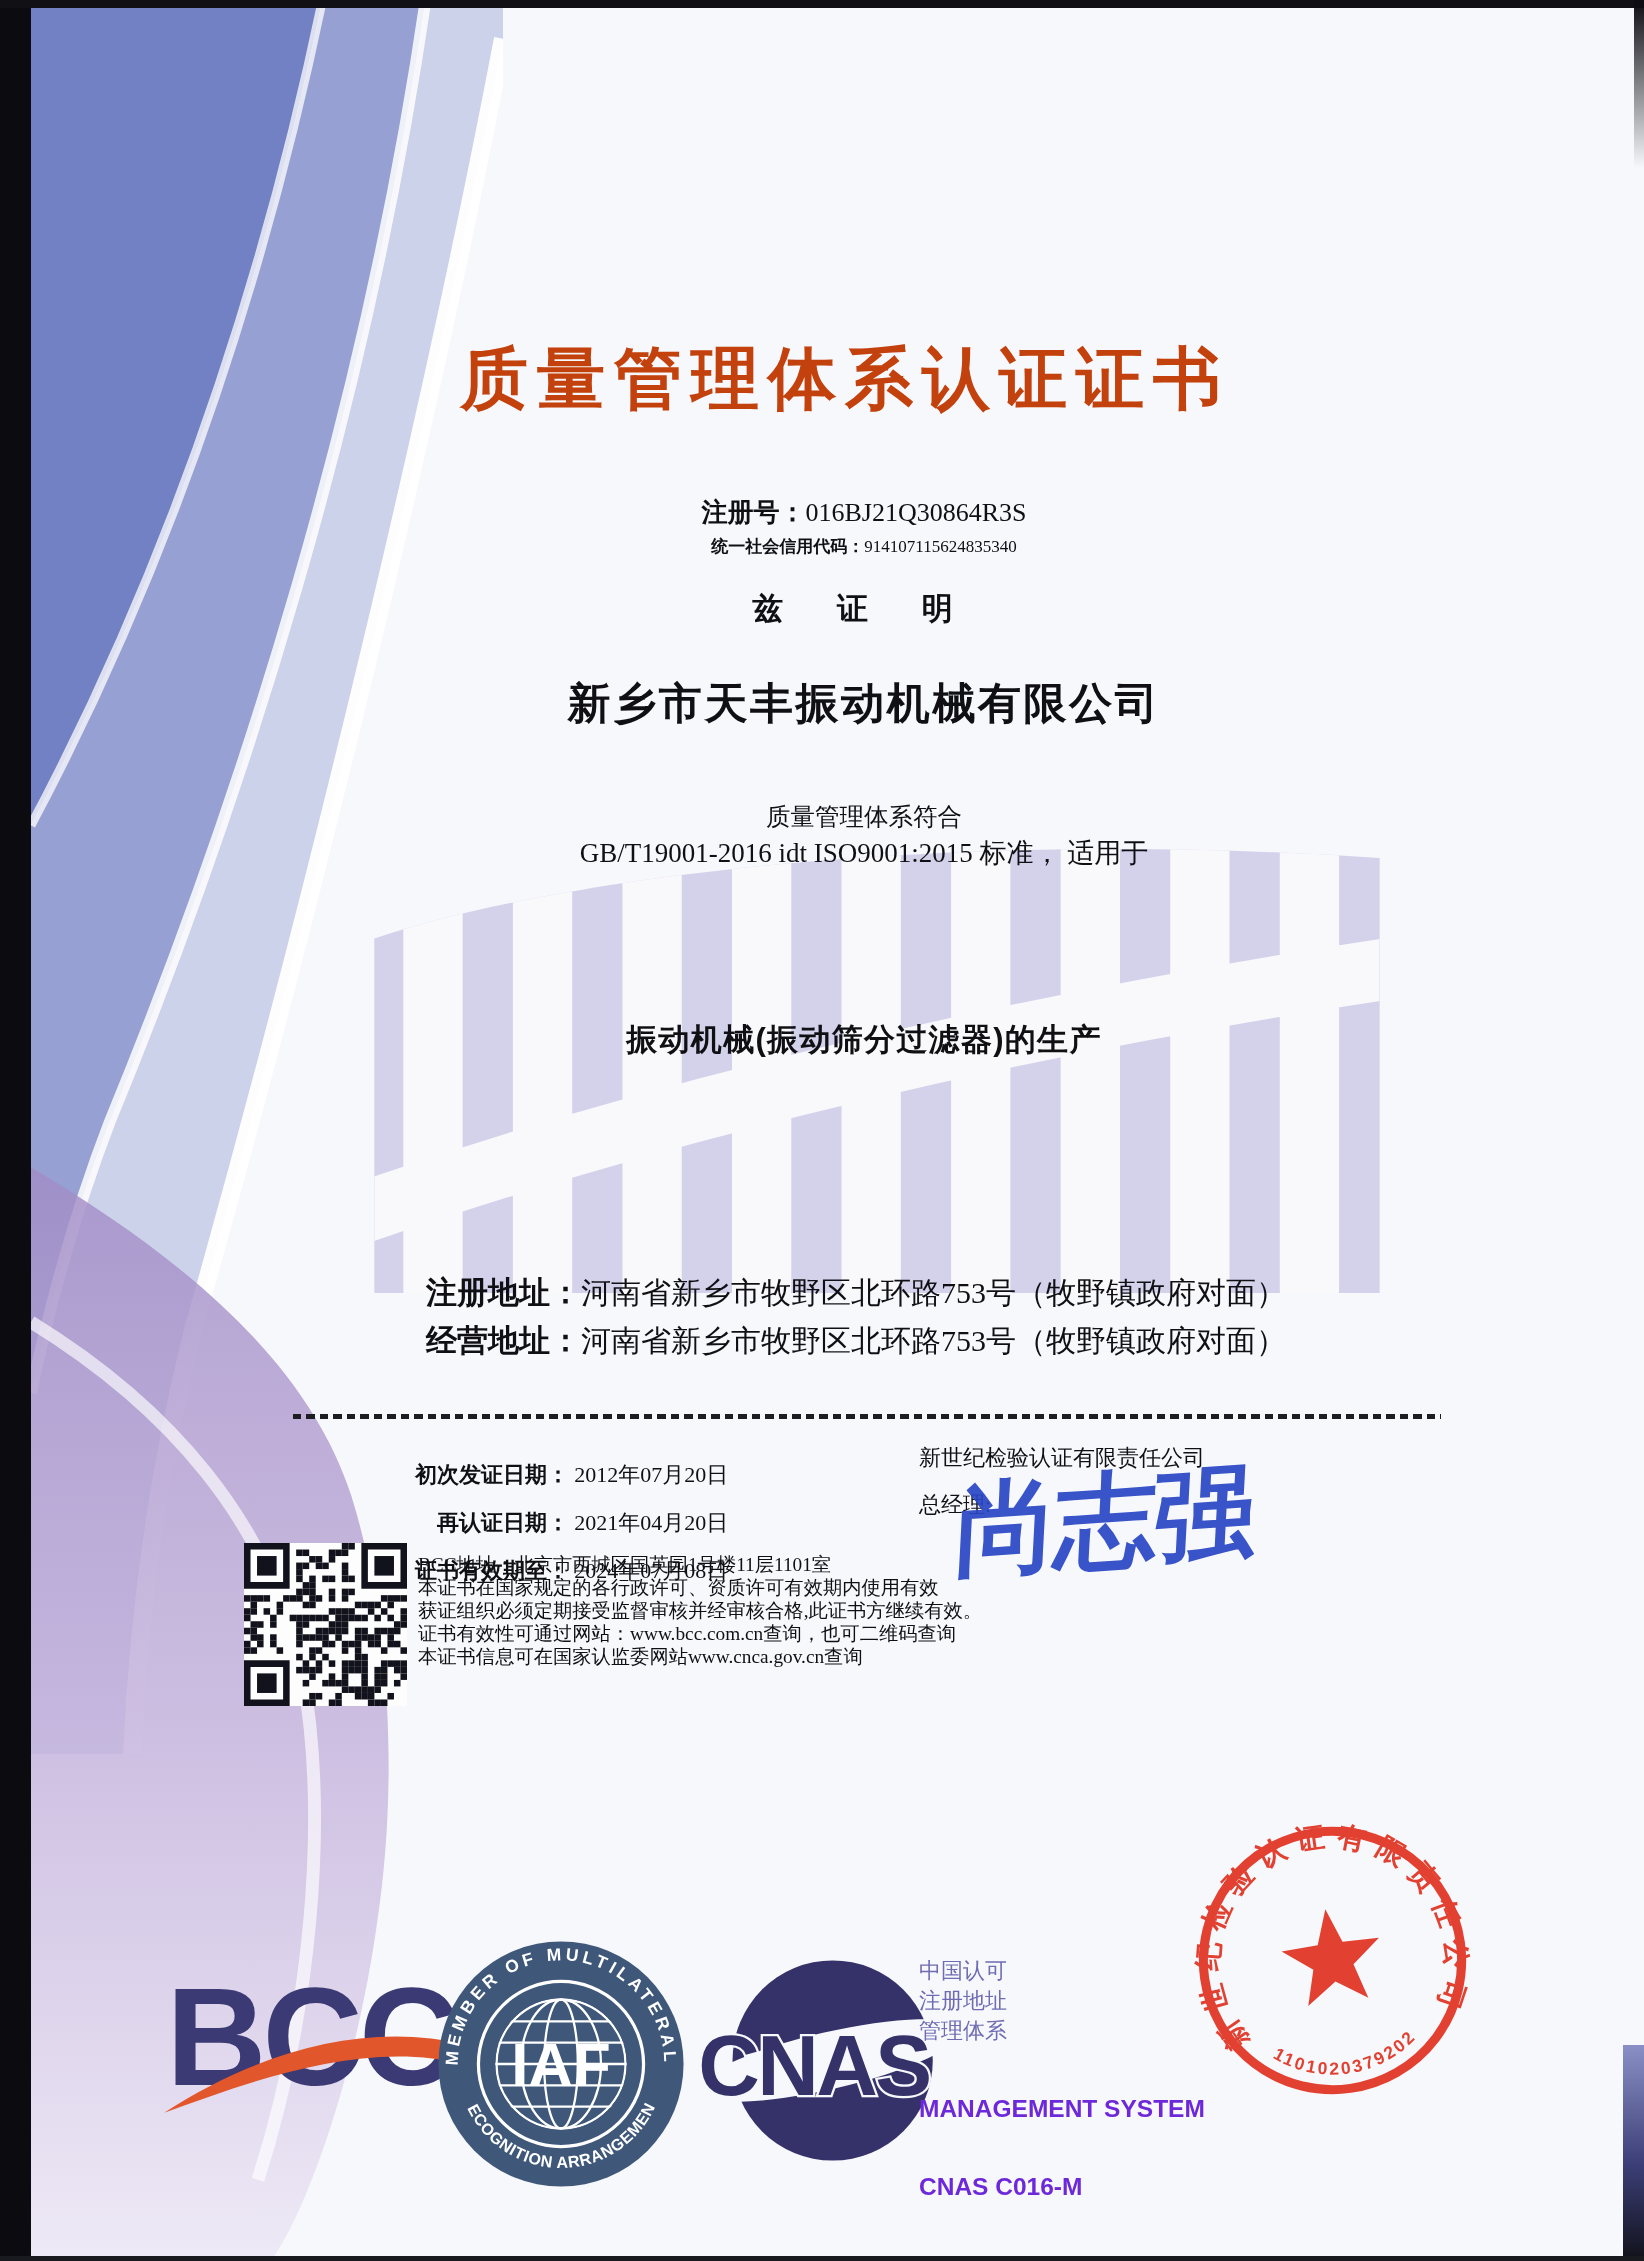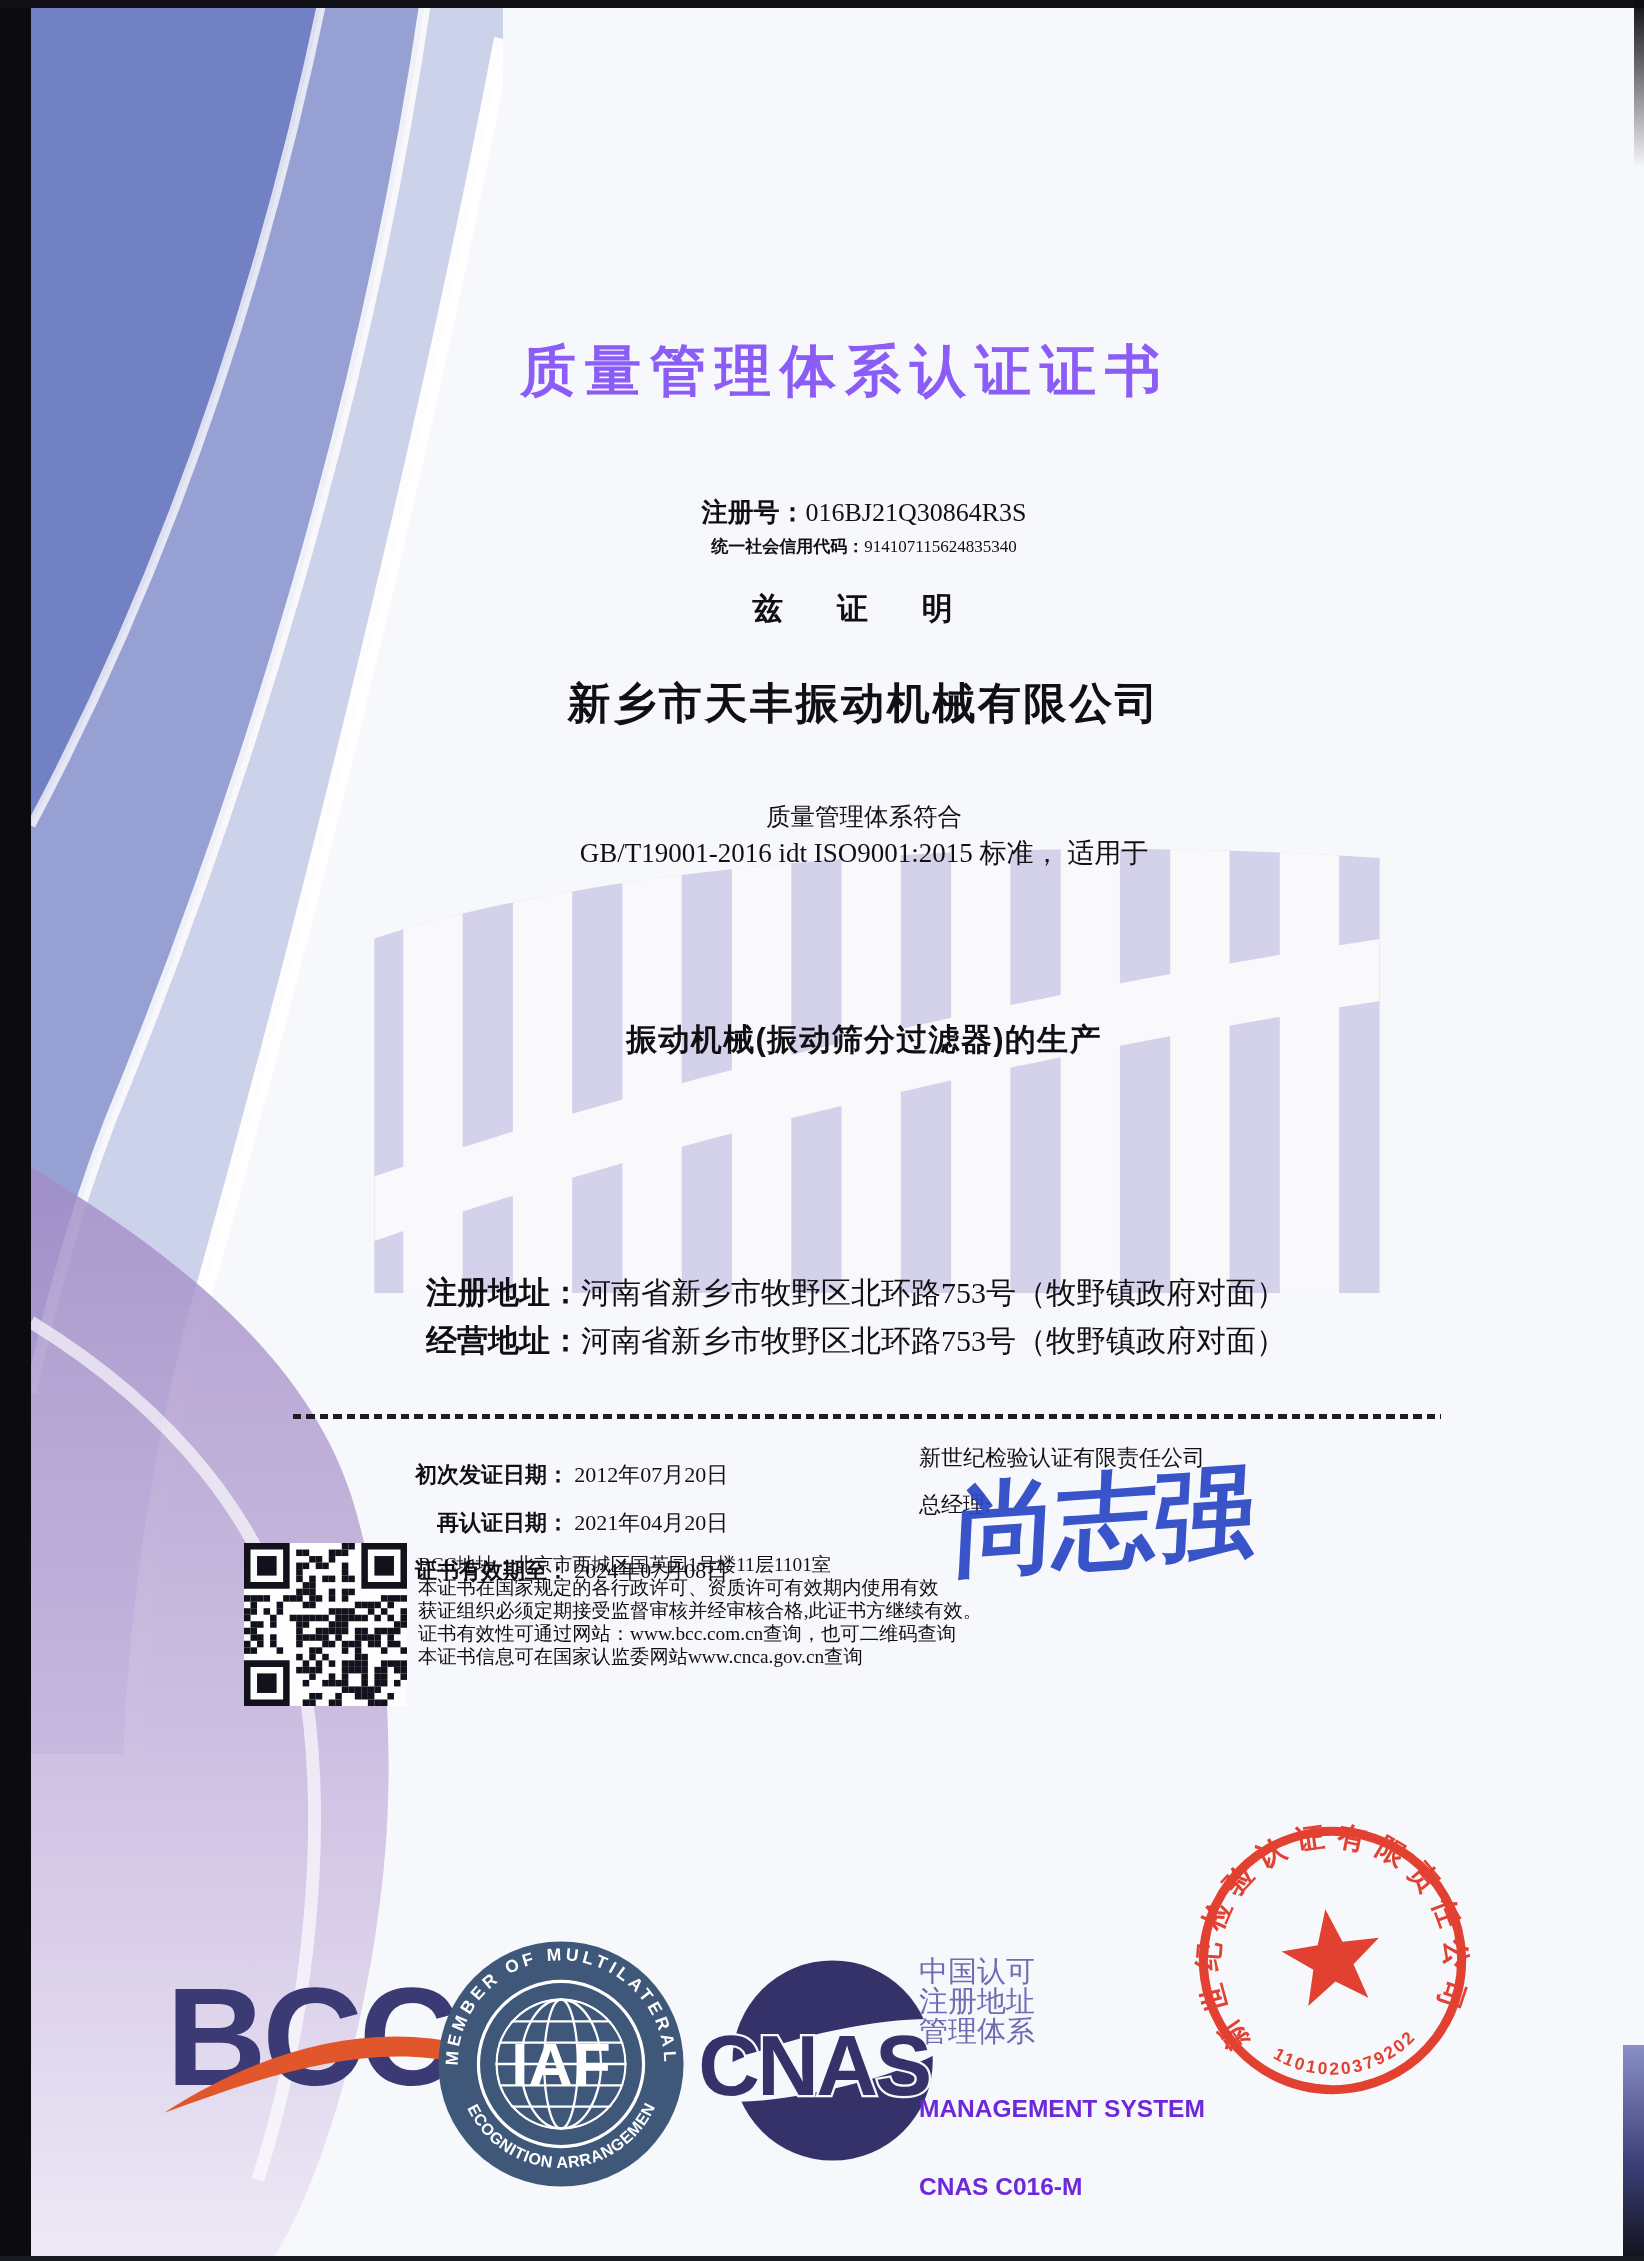--- a/index.html
+++ b/index.html
@@ -13,22 +13,22 @@
   .edge-bottom{left:0;top:2256px;width:1645px;height:5.2px;background:#191920;}
   .edge-right-top{left:1634px;top:0;width:10.3px;height:168px;background:linear-gradient(#0c0c12,rgba(12,12,18,0));}
   .edge-right-bottom{left:1623px;top:2045px;width:22px;height:217px;
       background:linear-gradient(#8a90c6,#3c3f77 55%,#101018);}
 
   
   .watermark{left:374px;top:829px;opacity:.5;}
 
   
   .center-col{left:219px;width:1290px;text-align:center;}
-  .cert-title{left:168px;top:334px;width:1354px;text-align:center;font-size:56px;font-weight:bold;
-      letter-spacing:9px;color:#8b5cf6;}
+  .cert-title{left:168px;top:334px;width:1354px;text-align:center;font-size:68px;font-weight:bold;
+      letter-spacing:9px;color:#c2410c;}
   .reg-line{top:495px;font-size:26px;}
   .credit-line{top:535px;font-size:17px;}
   .info-label{font-weight:bold;font-family:"Liberation Sans","DejaVu Sans",sans-serif;}
   .certify{top:588px;font-size:31px;letter-spacing:23px;font-weight:600;}
   .company{top:675px;font-size:43px;font-weight:bold;letter-spacing:2.6px;
       font-family:"Liberation Sans","DejaVu Sans",sans-serif;}
   .system-line{top:800px;font-size:24.5px;}
   .standard-line{top:835px;font-size:27px;}
   .scope-line{top:1019px;font-size:31px;font-weight:bold;letter-spacing:1.3px;
       font-family:"Liberation Sans","DejaVu Sans",sans-serif;}
@@ -46,21 +46,21 @@
 
   .issuer-company{left:919px;top:1443px;font-size:22px;}
   .gm-label{left:919px;top:1490px;font-size:22px;}
   .signature{left:955px;top:1452px;width:361px;font-size:102px;font-weight:bold;color:#2946c4;
       transform:rotate(-4deg) skewX(-7deg);opacity:.92;letter-spacing:-2.6px;
       font-family:"Liberation Sans","DejaVu Sans",sans-serif;}
 
   .notes{left:418px;top:1553px;font-size:19.3px;line-height:23px;font-weight:500;white-space:nowrap;}
 
   .acc-block{left:919px;top:1956px;line-height:30px;white-space:nowrap;}
-  .acc-cn{font-size:29px;color:#6f6cb4;font-family:"Liberation Sans","DejaVu Sans",sans-serif;}
+  .acc-cn{font-size:22px;color:#6f6cb4;font-family:"Liberation Sans","DejaVu Sans",sans-serif;}
   .acc-en{font-size:24.5px;font-weight:bold;color:#6d28d9;font-family:"Liberation Sans","DejaVu Sans",sans-serif;margin-top:48px;}
 
   .seal-wrap{left:1184px;top:1812px;transform:rotate(-8deg);}
 </style>
 </head>
 <body>
 
 <div class="page">
 
   <svg class="abs" style="left:0;top:0" width="503" height="2261" viewBox="0 0 780 3506">

